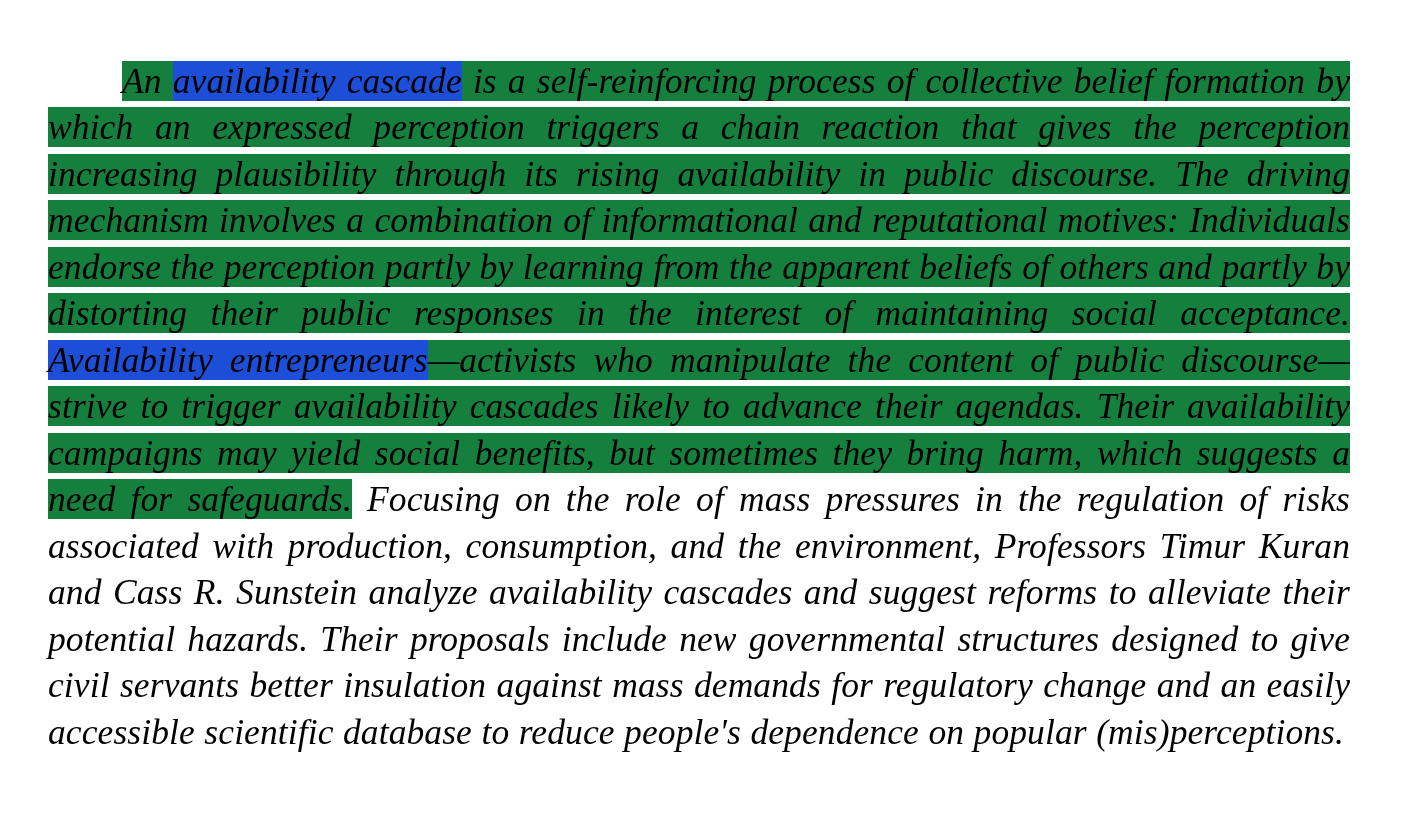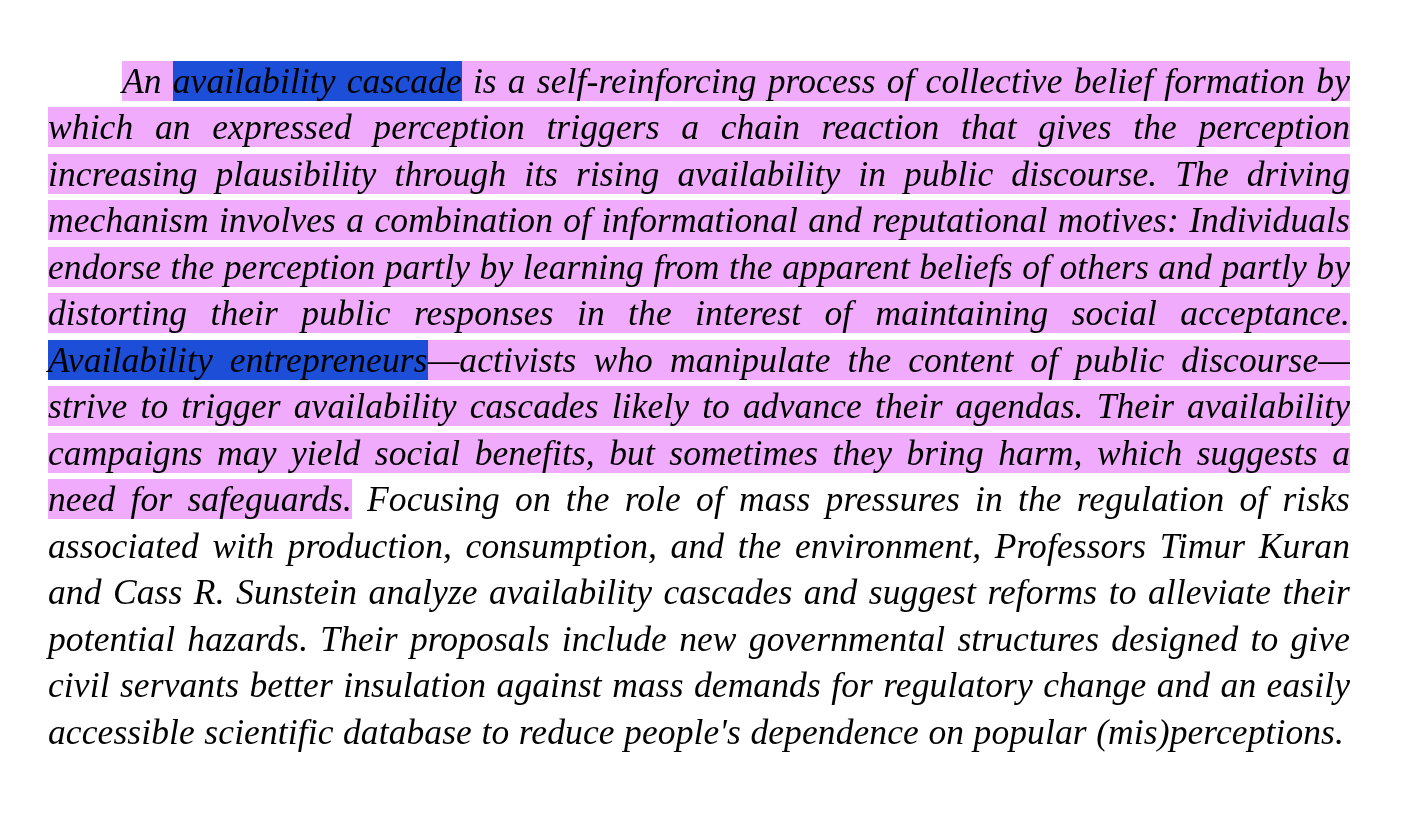--- a/index.html
+++ b/index.html
@@ -27,21 +27,21 @@
     line-height: 46.5px;
     text-align: justify;
     text-justify: inter-word;
     letter-spacing: 0.1px;
     word-spacing: 0.5px;
     text-indent: 74px;
     hyphens: manual;
   }
   
   .hl-yellow {
-    background-color: #f0abfc;
+    background-color: #15803d;
     box-decoration-break: clone;
     -webkit-box-decoration-break: clone;
   }
   .hl-green {
     background-color: #1d4ed8;
     box-decoration-break: clone;
     -webkit-box-decoration-break: clone;
   }
   .plain {
     background-color: transparent;

